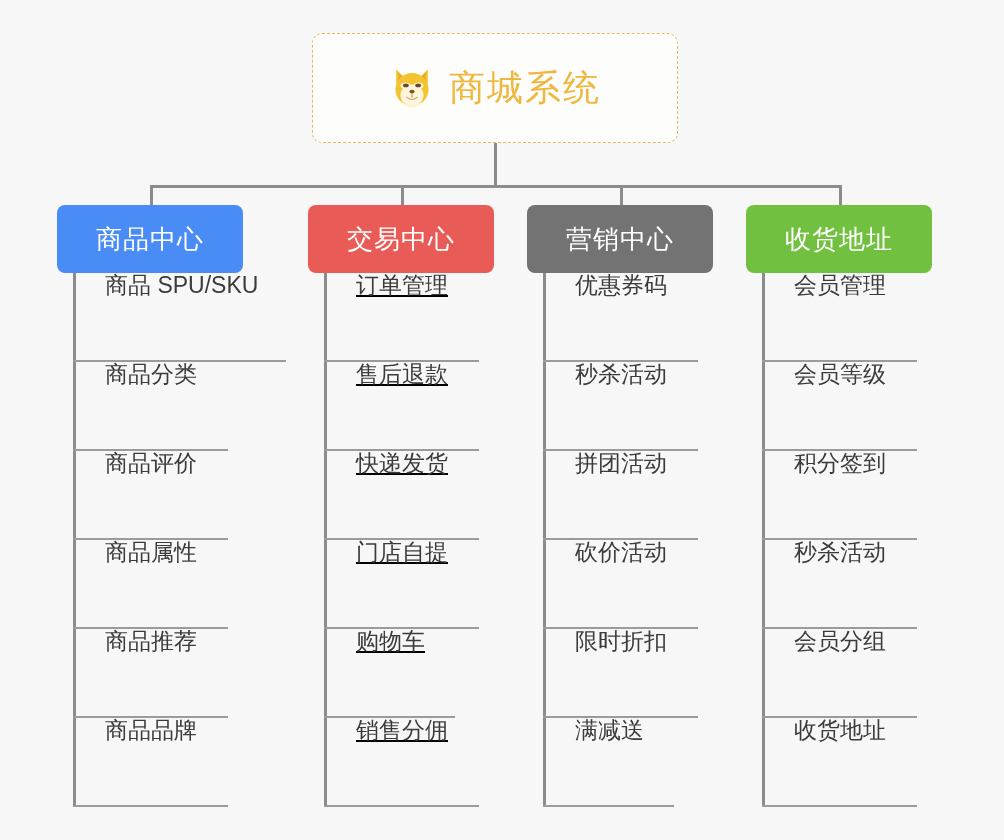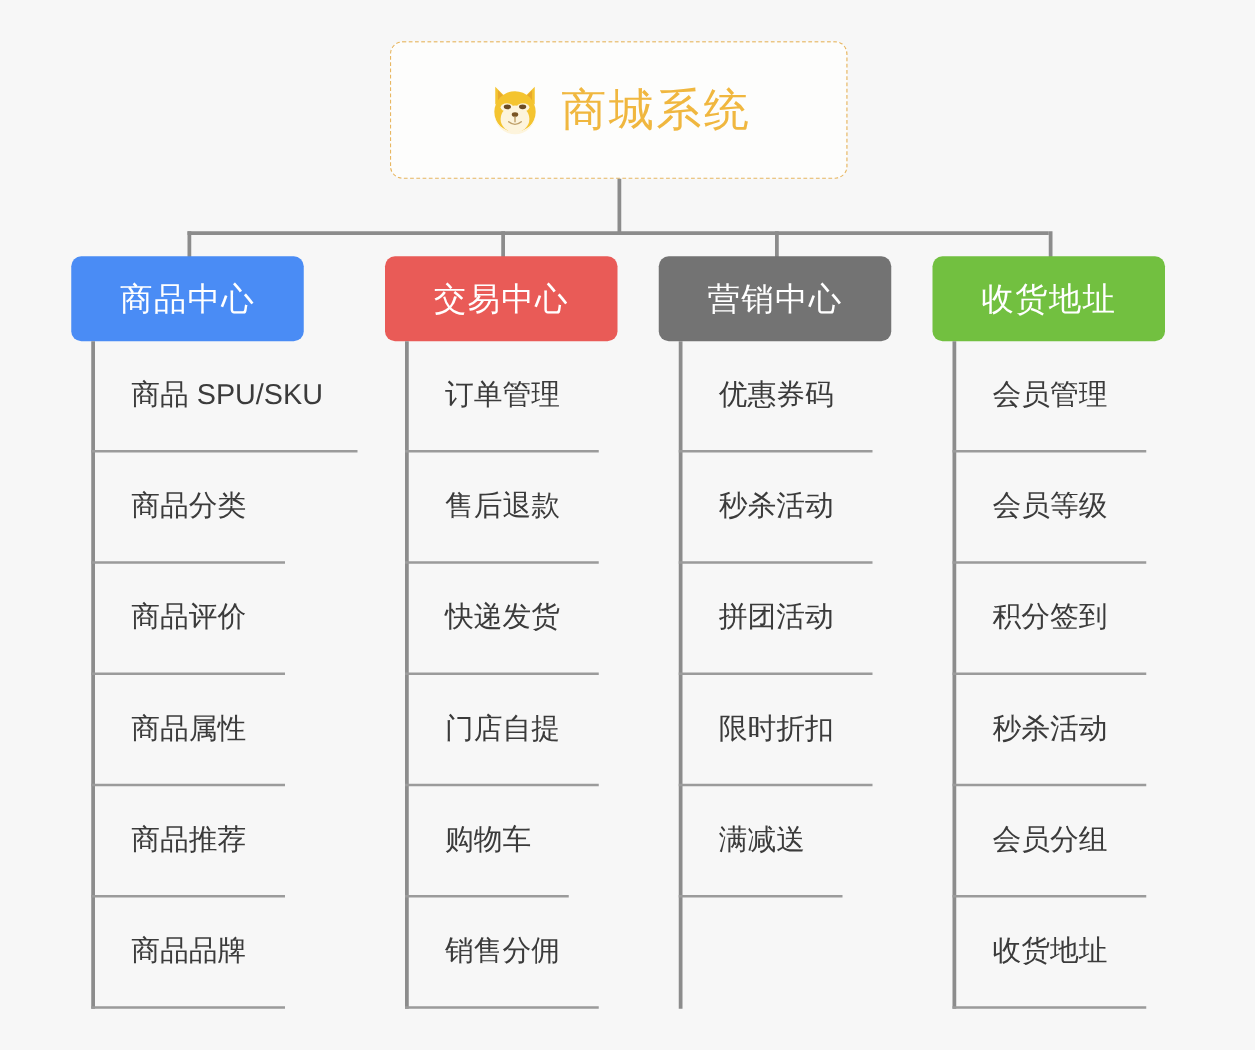--- a/index.html
+++ b/index.html
@@ -81,21 +81,21 @@
     left: 0;
     top: 0;
     width: 3px;
     background: #8c8c8c;
   }
   .leaf-item {
     position: relative;
     height: 89px;
     box-sizing: border-box;
     display: flex;
-    align-items: center;
+    align-items: flex-start;
     padding-left: 32px;
     padding-bottom: 4px;
   }
   .leaf-item .underline {
     position: absolute;
     left: 0;
     bottom: 0;
     height: 2px;
     background: #9b9b9b;
   }
@@ -172,21 +172,21 @@
     <div class="leaf-item">
       <span class="underline" style="width:155px;"></span>
       <span class="leaf-label">商品推荐</span>
     </div>
     <div class="leaf-item">
       <span class="underline" style="width:155px;"></span>
       <span class="leaf-label">商品品牌</span>
     </div>
   </div>
 
-  <div class="leaf-col" style="left:324px;">
+  <div class="leaf-col" style="left:324px;text-decoration:underline;">
     <div class="spine" style="height:534px;"></div>
     <div class="leaf-item">
       <span class="underline" style="width:155px;"></span>
       <span class="leaf-label">订单管理</span>
     </div>
     <div class="leaf-item">
       <span class="underline" style="width:155px;"></span>
       <span class="leaf-label">售后退款</span>
     </div>
     <div class="leaf-item">
@@ -216,20 +216,24 @@
     <div class="leaf-item">
       <span class="underline" style="width:155px;"></span>
       <span class="leaf-label">秒杀活动</span>
     </div>
     <div class="leaf-item">
       <span class="underline" style="width:155px;"></span>
       <span class="leaf-label">拼团活动</span>
     </div>
     <div class="leaf-item">
       <span class="underline" style="width:155px;"></span>
+      <span class="leaf-label">砍价活动</span>
+    </div>
+    <div class="leaf-item">
+      <span class="underline" style="width:155px;"></span>
       <span class="leaf-label">限时折扣</span>
     </div>
     <div class="leaf-item">
       <span class="underline" style="width:131px;"></span>
       <span class="leaf-label">满减送</span>
     </div>
   </div>
 
   <div class="leaf-col" style="left:762px;">
     <div class="spine" style="height:534px;"></div>

